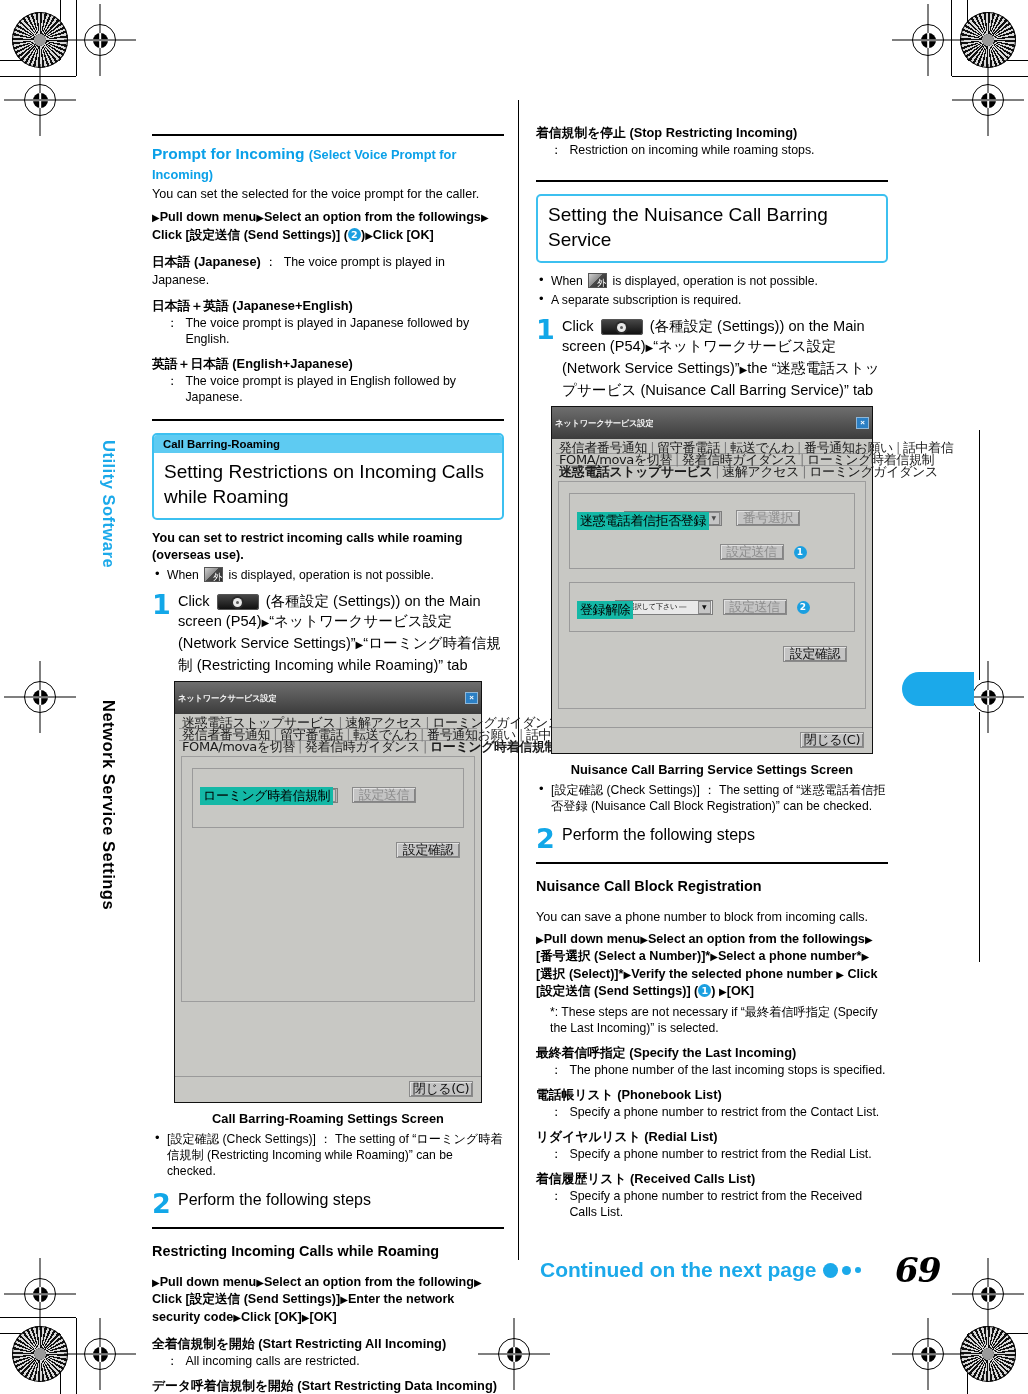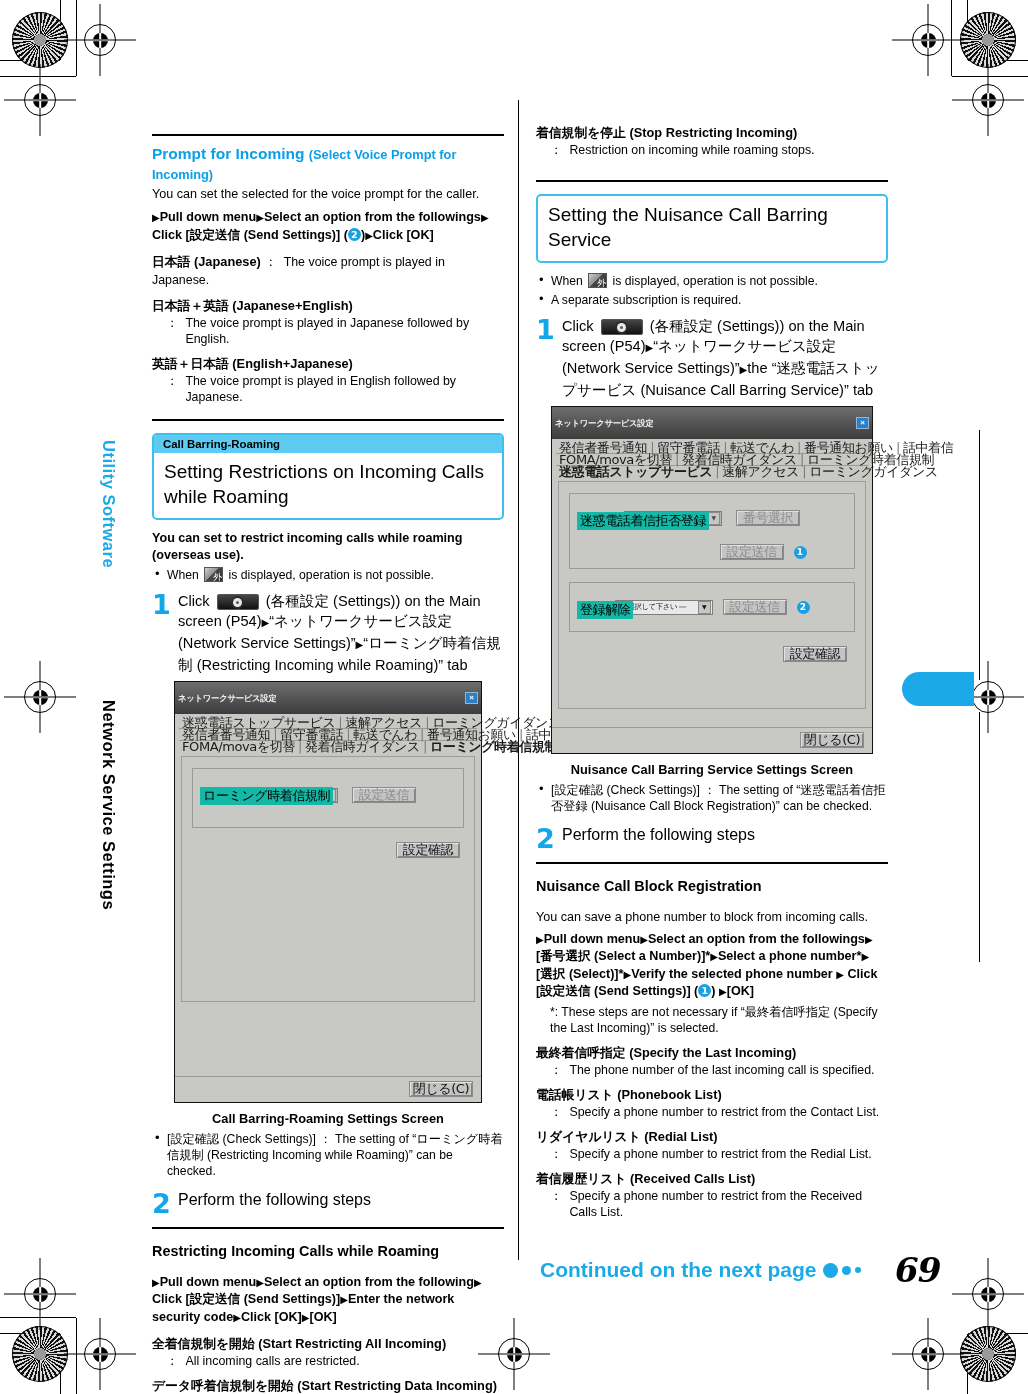--- a/index.html
+++ b/index.html
@@ -484,21 +484,21 @@
       [番号選択 (Select a Number)]*<span class="arw">▶</span>Select a phone number*<span class="arw">▶</span>
       [選択 (Select)]*<span class="arw">▶</span>Verify the selected phone number <span class="arw">▶</span>
       Click [設定送信 (Send Settings)] (<span class="badge">1</span>) <span class="arw">▶</span>[OK]
     </p>
 
     <p class="body" style="font-size:12.2px;text-indent:0;padding-left:14px;">*: These steps are not necessary if “最終着信呼指定 (Specify the Last Incoming)” is selected.</p>
 
     <div class="term">最終着信呼指定 (Specify the Last Incoming)</div>
     <div class="def">
       <span class="colon">：</span>
-      <span>The phone number of the last incoming call is specified.</span>
+      <span>The phone number of the last incoming stops is specified.</span>
     </div>
 
     <div class="term">電話帳リスト (Phonebook List)</div>
     <div class="def">
       <span class="colon">：</span>
       <span>Specify a phone number to restrict from the Contact List.</span>
     </div>
 
     <div class="term">リダイヤルリスト (Redial List)</div>
     <div class="def">

